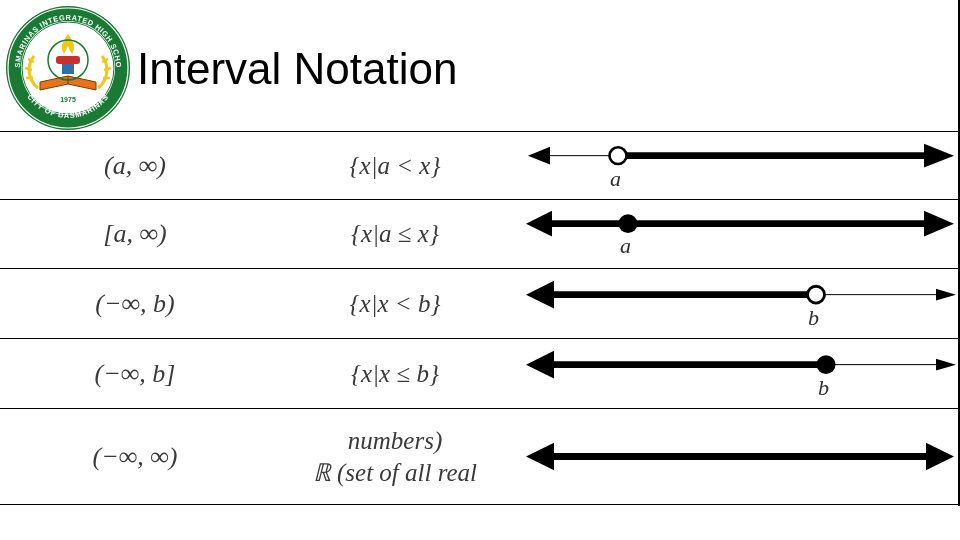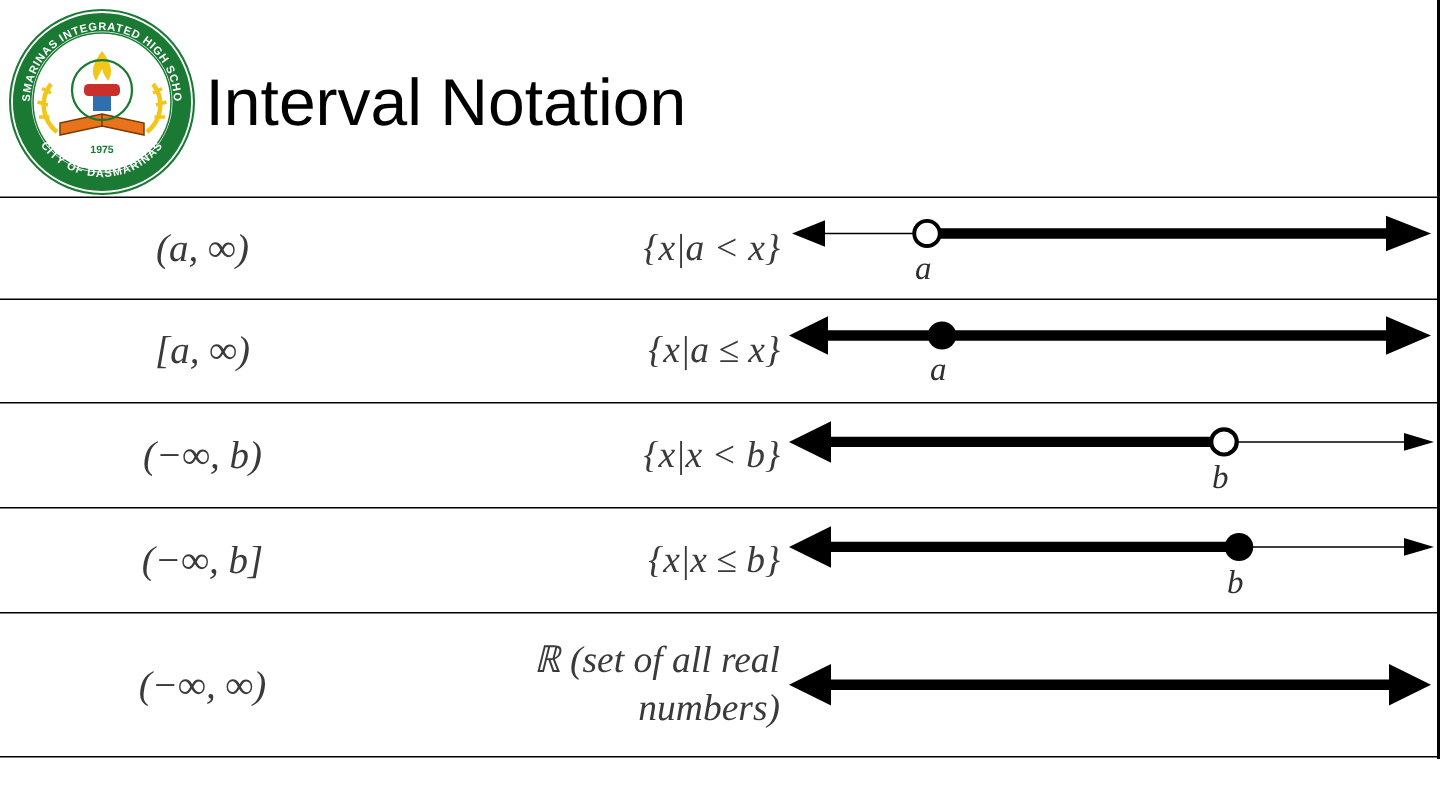--- a/index.html
+++ b/index.html
@@ -63,21 +63,21 @@
   .cell-interval {
     width: 270px;
     text-align: center;
     font-size: 26px;
     font-style: italic;
     color: #3a3a3a;
     font-family: "Liberation Serif", serif;
   }
   .cell-set {
     width: 250px;
-    text-align: right;
+    text-align: center;
     font-size: 25px;
     font-style: italic;
     color: #3a3a3a;
     font-family: "Liberation Serif", serif;
     line-height: 1.25;
   }
   .cell-line {
     flex: 1;
     position: relative;
     height: 100%;
@@ -229,22 +229,22 @@
         <polygon points="436,26 416,20 416,32" fill="#000"></polygon>
         <circle cx="306" cy="26" r="9.5" fill="#000"></circle>
       </svg>
       <div class="varlabel" style="left:298px; top:36px;">b</div>
     </div>
   </div>
 
   <div class="row r4">
     <div class="cell-interval">(−∞, ∞)</div>
     <div class="cell-set">
+      <div>numbers)</div>
       <div>ℝ (set of all real</div>
-      <div>numbers)</div>
     </div>
     <div class="cell-line">
       <svg class="nl" viewBox="0 0 440 96" preserveAspectRatio="none">
         <line x1="26" y1="48" x2="410" y2="48" stroke="#000" stroke-width="7"></line>
         <polygon points="6,48 34,34 34,62" fill="#000"></polygon>
         <polygon points="434,48 406,34 406,62" fill="#000"></polygon>
       </svg>
     </div>
   </div>
 

